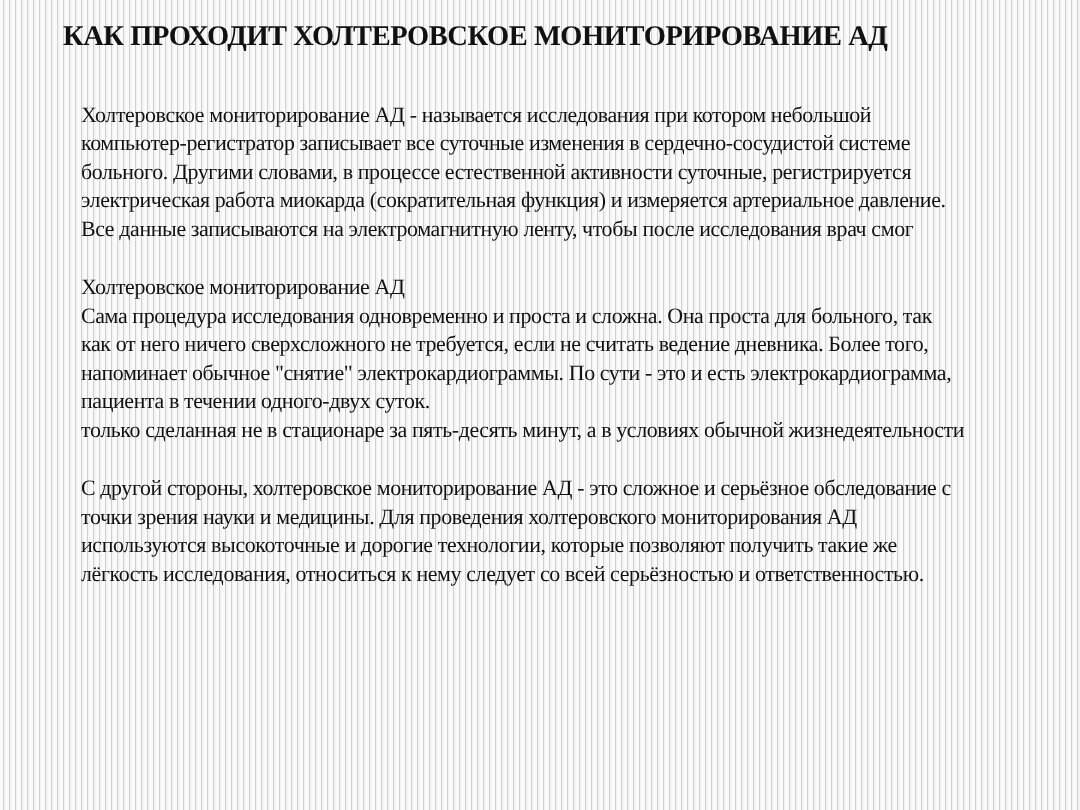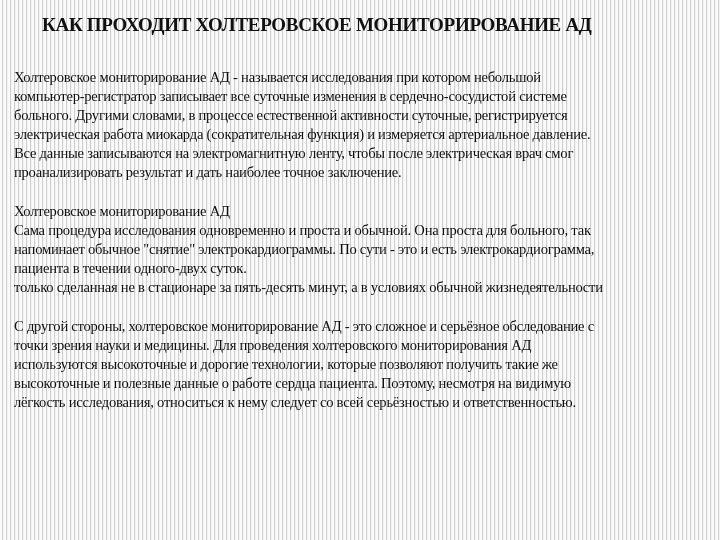--- a/index.html
+++ b/index.html
@@ -47,54 +47,54 @@
     position: absolute;
     left: 14px;
     top: 68px;
     width: 706px;
     font-size: 14.6px;
     line-height: 19px;
     letter-spacing: -0.25px;
   }
   .para {
     margin: 0;
+    padding-left: 40px;
   }
   .gap {
     height: 20px;
   }
 </style>
 </head>
 <body>
 
 <div class="slide">
   <h1 class="title">КАК ПРОХОДИТ ХОЛТЕРОВСКОЕ МОНИТОРИРОВАНИЕ АД</h1>
 
   <div class="body">
     <div class="para">
       <div>Холтеровское мониторирование АД - называется исследования при котором небольшой</div>
       <div>компьютер-регистратор записывает все суточные изменения в сердечно-сосудистой системе</div>
       <div>больного. Другими словами, в процессе естественной активности суточные, регистрируется</div>
       <div>электрическая работа миокарда (сократительная функция) и измеряется артериальное давление.</div>
-      <div>Все данные записываются на электромагнитную ленту, чтобы после электрическая врач смог</div>
-      <div>проанализировать результат и дать наиболее точное заключение.</div>
+      <div>Все данные записываются на электромагнитную ленту, чтобы после исследования врач смог</div>
     </div>
 
     <div class="gap"></div>
 
     <div class="para">
       <div>Холтеровское мониторирование АД</div>
-      <div>Сама процедура исследования одновременно и проста и обычной. Она проста для больного, так</div>
+      <div>Сама процедура исследования одновременно и проста и сложна. Она проста для больного, так</div>
+      <div>как от него ничего сверхсложного не требуется, если не считать ведение дневника. Более того,</div>
       <div>напоминает обычное "снятие" электрокардиограммы. По сути - это и есть электрокардиограмма,</div>
       <div>пациента в течении одного-двух суток.</div>
       <div>только сделанная не в стационаре за пять-десять минут, а в условиях обычной жизнедеятельности</div>
     </div>
 
     <div class="gap"></div>
 
     <div class="para">
       <div>С другой стороны, холтеровское мониторирование АД - это сложное и серьёзное обследование с</div>
       <div>точки зрения науки и медицины. Для проведения холтеровского мониторирования АД</div>
       <div>используются высокоточные и дорогие технологии, которые позволяют получить такие же</div>
-      <div>высокоточные и полезные данные о работе сердца пациента. Поэтому, несмотря на видимую</div>
       <div>лёгкость исследования, относиться к нему следует со всей серьёзностью и ответственностью.</div>
     </div>
   </div>
 </div>
 
 </body></html>

